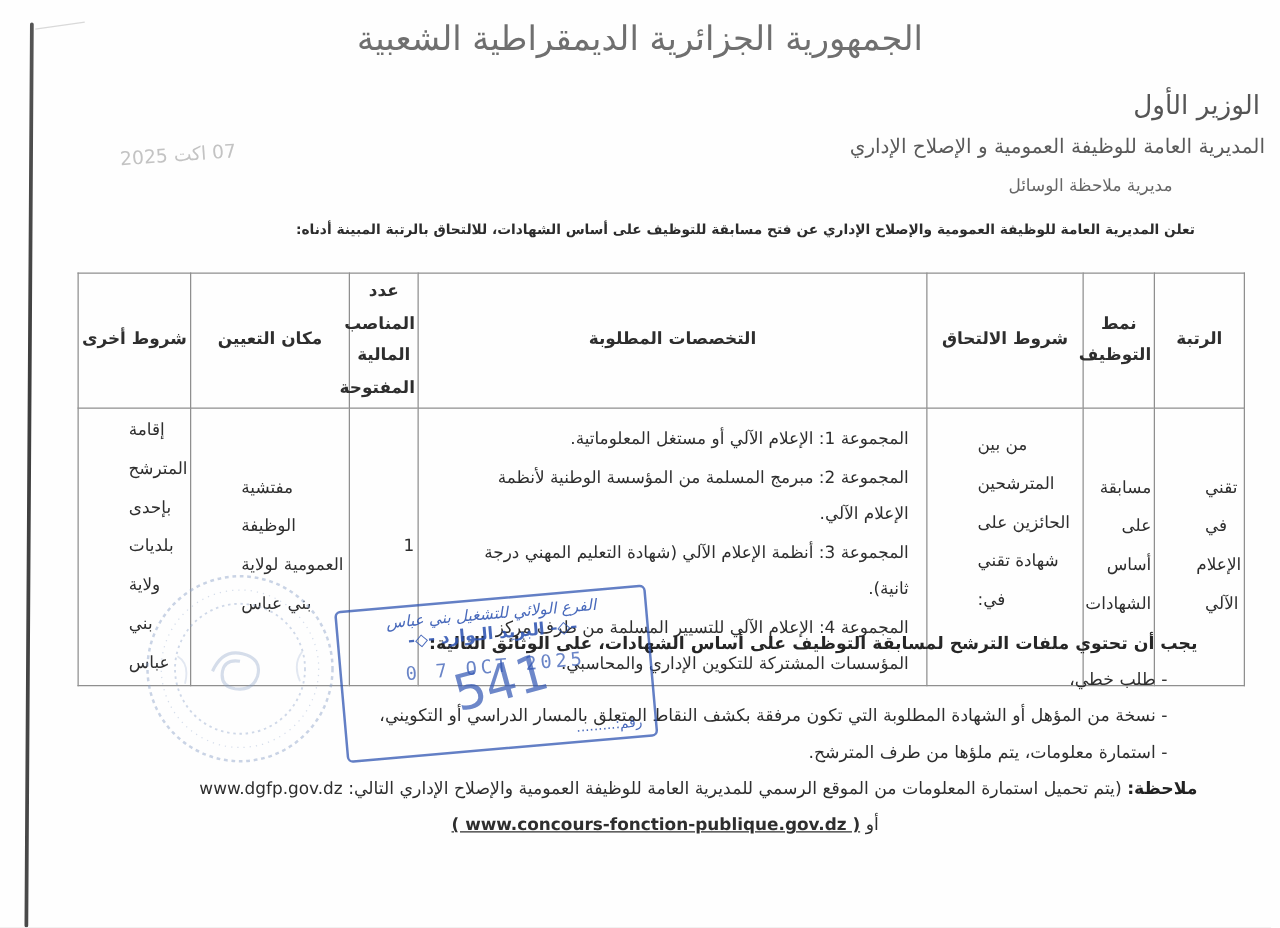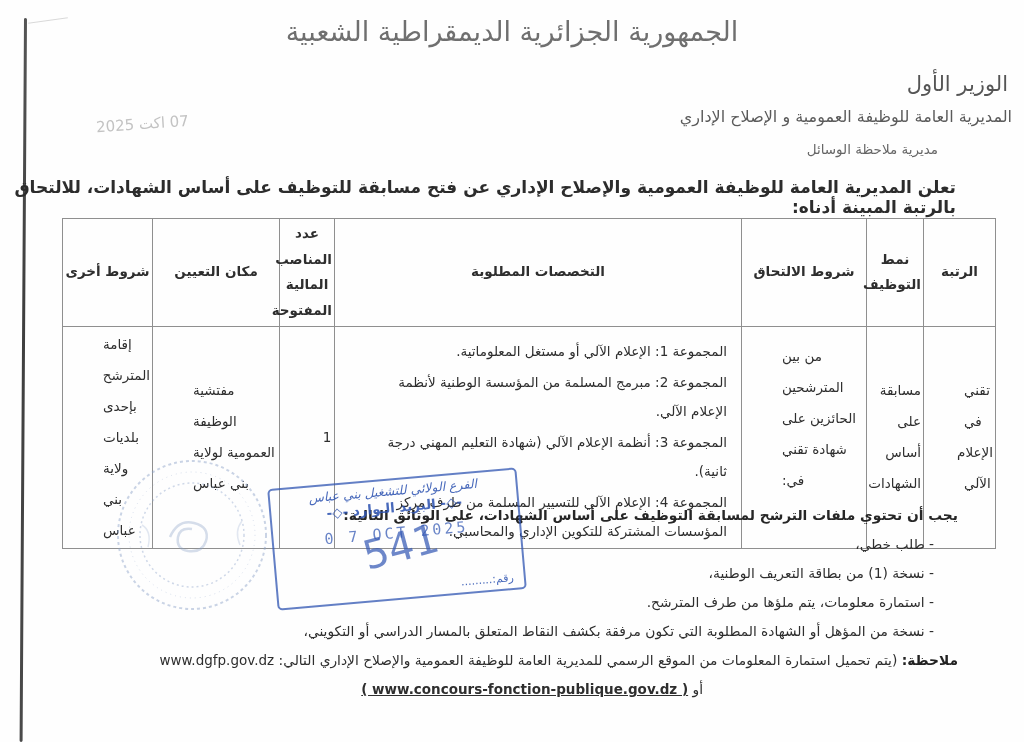--- a/index.html
+++ b/index.html
@@ -28,21 +28,21 @@
     position:absolute; top:107px; right:12px; font-size:16px; color:#5a5a5a; direction:rtl;
   }
   .subdirectorate {
     position:absolute; top:141px; right:86px; font-size:13.5px; color:#666; direction:rtl;
   }
   .pencil-date {
     position:absolute; top:115px; left:96px; color:#c3c3c3; font-size:15px;
     transform:rotate(-4deg); direction:rtl; letter-spacing:3px;
   }
   .announcement {
-    position:absolute; top:177px; right:68px; font-size:17px; font-weight:bold;
+    position:absolute; top:177px; right:68px; font-size:11px; font-weight:bold;
     color:#2c2c2c; direction:rtl;
   }
   
   table.recruit {
     position:absolute; top:218px; left:62px; width:930px; direction:rtl;
     border-collapse:collapse; table-layout:fixed; color:#2e2e2e;
   }
   table.recruit th, table.recruit td { border:1px solid #8f8f8f;padding-left:40px; }
   table.recruit th {
     height:100px; font-size:13.5px; font-weight:bold; text-align:center;
@@ -143,23 +143,22 @@
       <td class="c-num">1</td>
       <td class="c-center">مفتشية الوظيفة العمومية لولاية بني عباس</td>
       <td class="c-center">إقامة المترشح بإحدى بلديات ولاية بني عباس</td>
     </tr>
   </tbody>
     </table>
 
   <div class="docs">
     <div class="intro">يجب أن تحتوي ملفات الترشح لمسابقة التوظيف على أساس الشهادات، على الوثائق التالية:</div>
     <div class="item">- طلب خطي،</div>
-    <div class="item">- نسخة (1) من بطاقة التعريف الوطنية،</div>
+    <div class="item">- نسخة من المؤهل أو الشهادة المطلوبة التي تكون مرفقة بكشف النقاط المتعلق بالمسار الدراسي أو التكويني،</div>
     <div class="item">- استمارة معلومات، يتم ملؤها من طرف المترشح.</div>
-    <div class="item">- نسخة من المؤهل أو الشهادة المطلوبة التي تكون مرفقة بكشف النقاط المتعلق بالمسار الدراسي أو التكويني،</div>
     <div class="note">
       <span class="note-label">ملاحظة:</span>
       <span>(يتم تحميل استمارة المعلومات من الموقع الرسمي للمديرية العامة للوظيفة العمومية والإصلاح الإداري التالي:</span>
       <span class="url" dir="ltr">www.dgfp.gov.dz</span>
     </div>
     <div class="note2">
       <span>أو</span>
       <span class="url underlined" dir="ltr">( www.concours-fonction-publique.gov.dz )</span>
     </div>
   </div>

